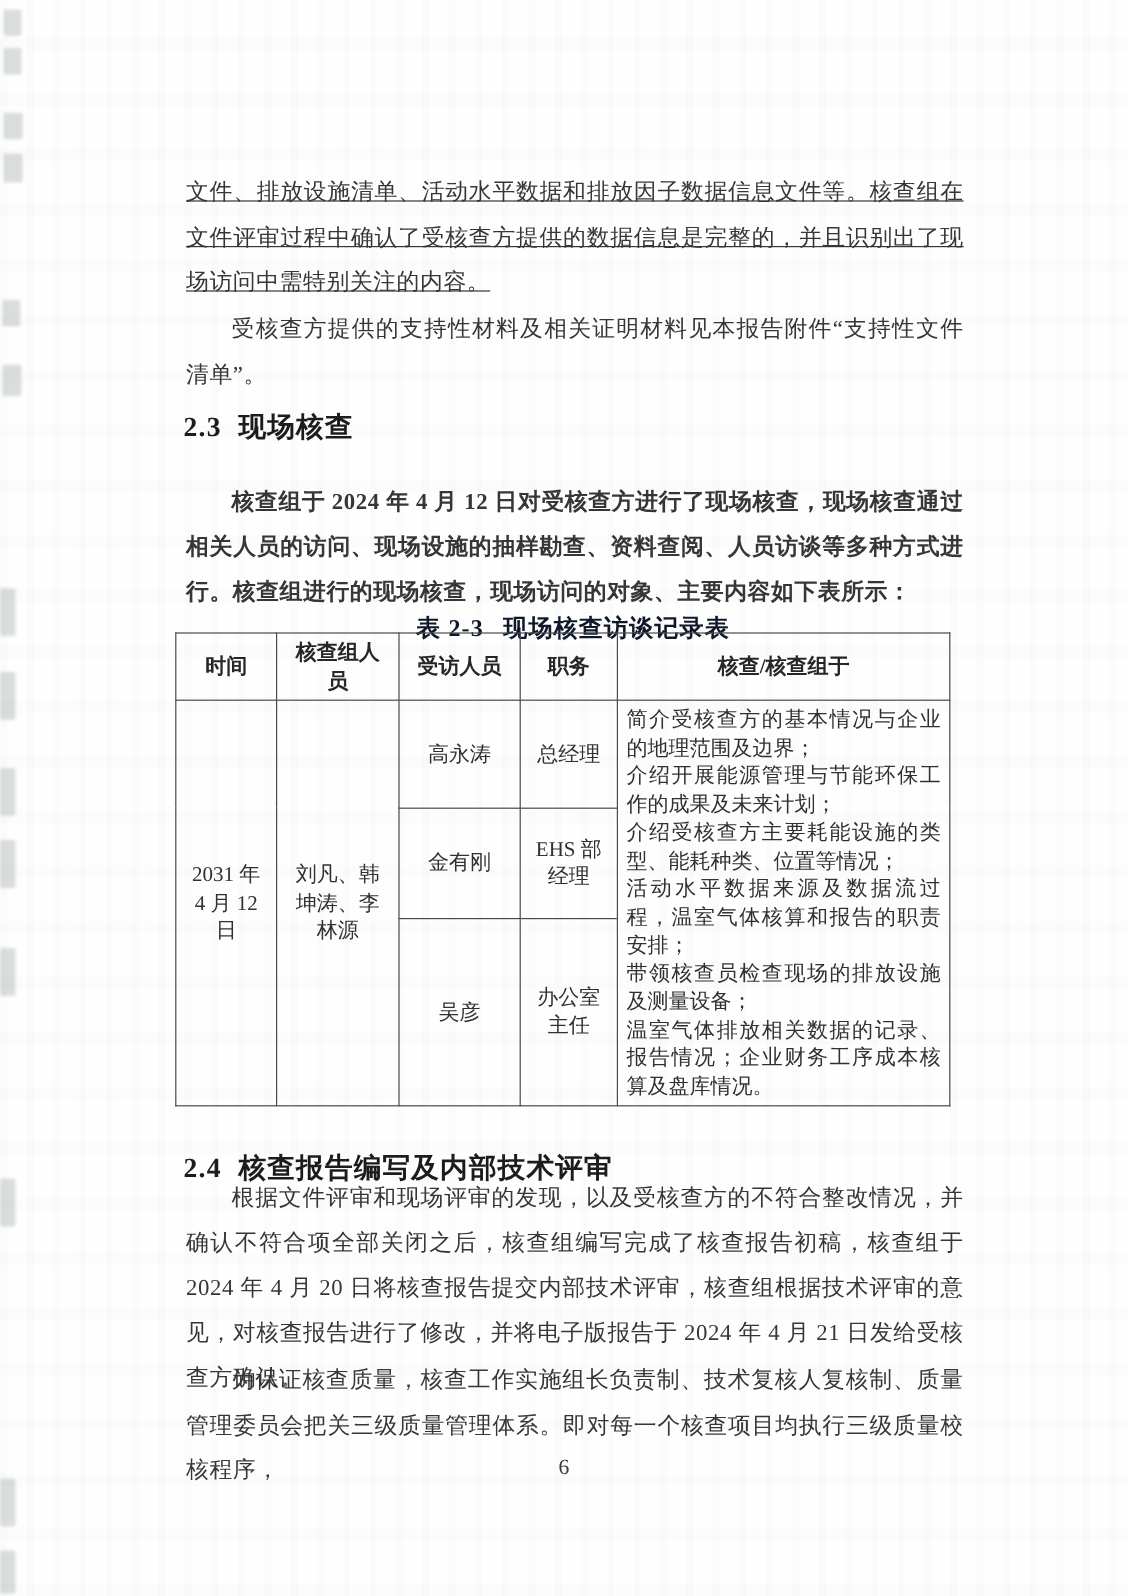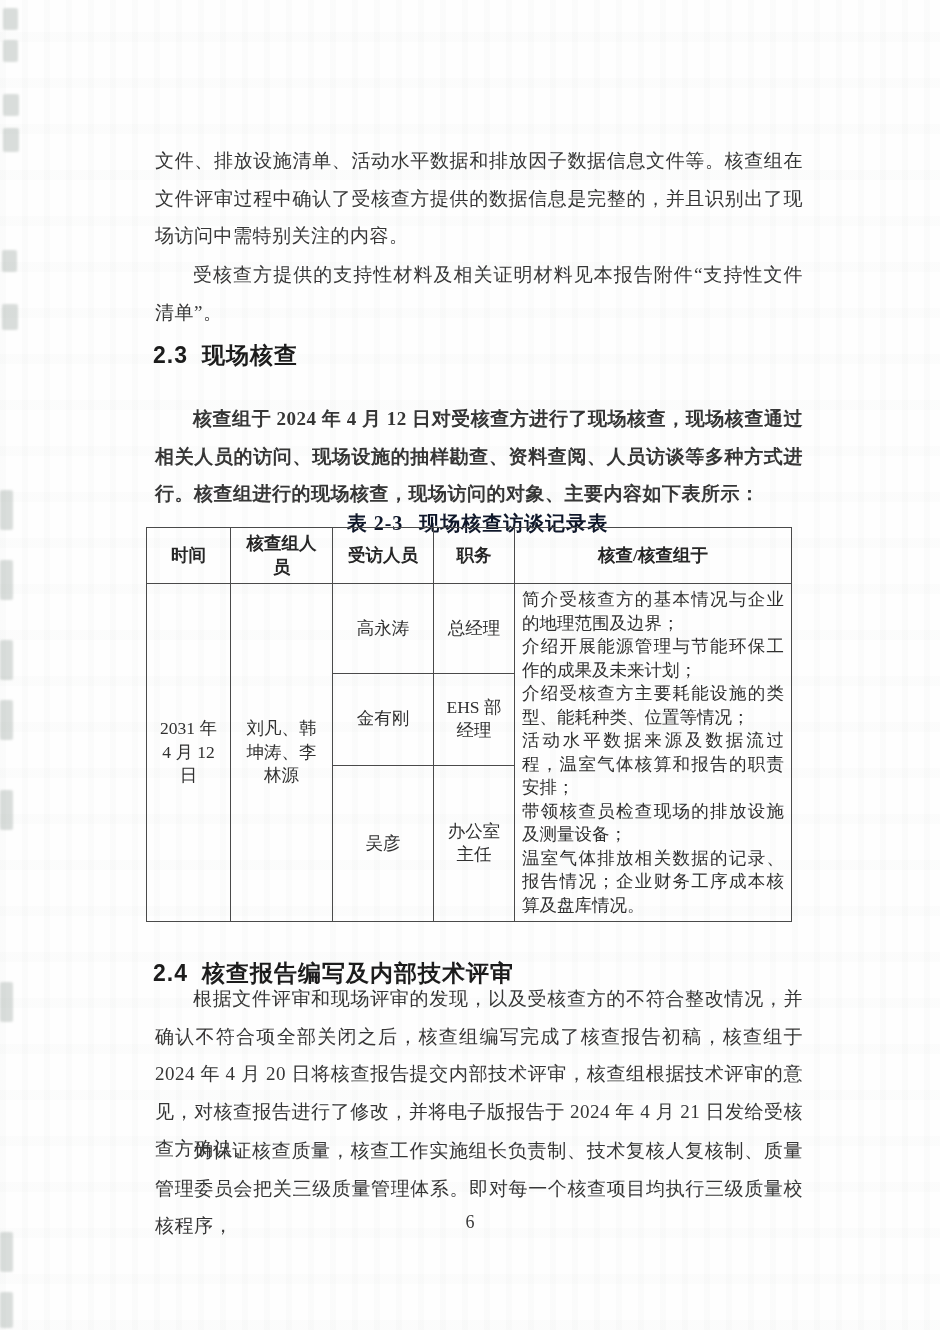--- a/index.html
+++ b/index.html
@@ -34,21 +34,21 @@
   }
   .indent { text-indent: 2em; }
   .heading {
     position: absolute;
     left: 153px;
     width: 648px;
     font-size: 23px;
     font-weight: 700;
     color: #1c1c1c;
     letter-spacing: 1px;
-    font-family: Liberation Sans, sans-serif;
+    font-family: Liberation Serif, serif;
   }
   .heading .h-num { margin-right: 14px; }
   .table-caption {
     position: absolute;
     left: 155px;
     width: 645px;
     text-align: center;
     font-size: 20px;
     font-weight: 700;
     color: #0f172a;
@@ -118,21 +118,21 @@
   <div class="scan-mark" style="left:2px; top:304px; width:16px; height:26px;"></div>
   <div class="scan-mark" style="left:0px; top:490px; width:13px; height:40px;"></div>
   <div class="scan-mark" style="left:0px; top:560px; width:13px; height:40px;"></div>
   <div class="scan-mark" style="left:0px; top:640px; width:13px; height:40px;"></div>
   <div class="scan-mark" style="left:0px; top:700px; width:13px; height:40px;"></div>
   <div class="scan-mark" style="left:0px; top:790px; width:13px; height:40px;"></div>
   <div class="scan-mark" style="left:0px; top:982px; width:13px; height:40px;"></div>
   <div class="scan-mark" style="left:0px; top:1232px; width:13px; height:40px;"></div>
   <div class="scan-mark" style="left:0px; top:1292px; width:13px; height:36px;"></div>
 
-  <p class="body-text" style="top:142px;">文件、排放设施清单、活动水平数据和排放因子数据信息文件等。核查组在文件评审过程中确认了受核查方提供的数据信息是完整的，并且识别出了现场访问中需特别关注的内容。</p>
+  <p class="body-text" style="top:142px;text-decoration:underline;">文件、排放设施清单、活动水平数据和排放因子数据信息文件等。核查组在文件评审过程中确认了受核查方提供的数据信息是完整的，并且识别出了现场访问中需特别关注的内容。</p>
 
   <p class="body-text indent" style="top:256px;">受核查方提供的支持性材料及相关证明材料见本报告附件“支持性文件清单”。</p>
 
   <h2 class="heading" style="top:340px;">
     <span class="h-num">2.3</span><span>现场核查</span>
   </h2>
 
   <p class="body-text indent" style="top:400px;font-weight:bold;">核查组于 2024 年 4 月 12 日对受核查方进行了现场核查，现场核查通过相关人员的访问、现场设施的抽样勘查、资料查阅、人员访谈等多种方式进行。核查组进行的现场核查，现场访问的对象、主要内容如下表所示：</p>
 
   <div class="table-caption" style="top:510px;">

